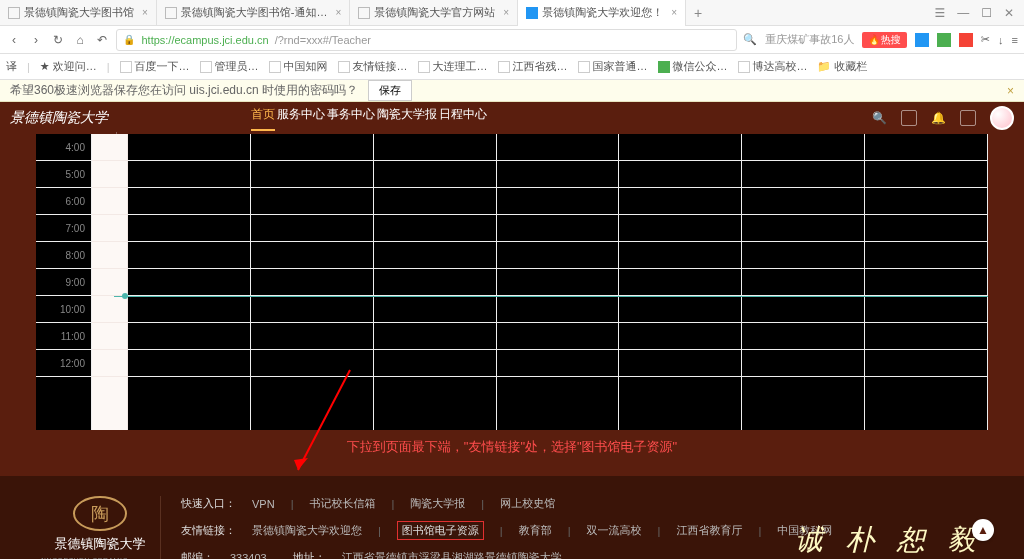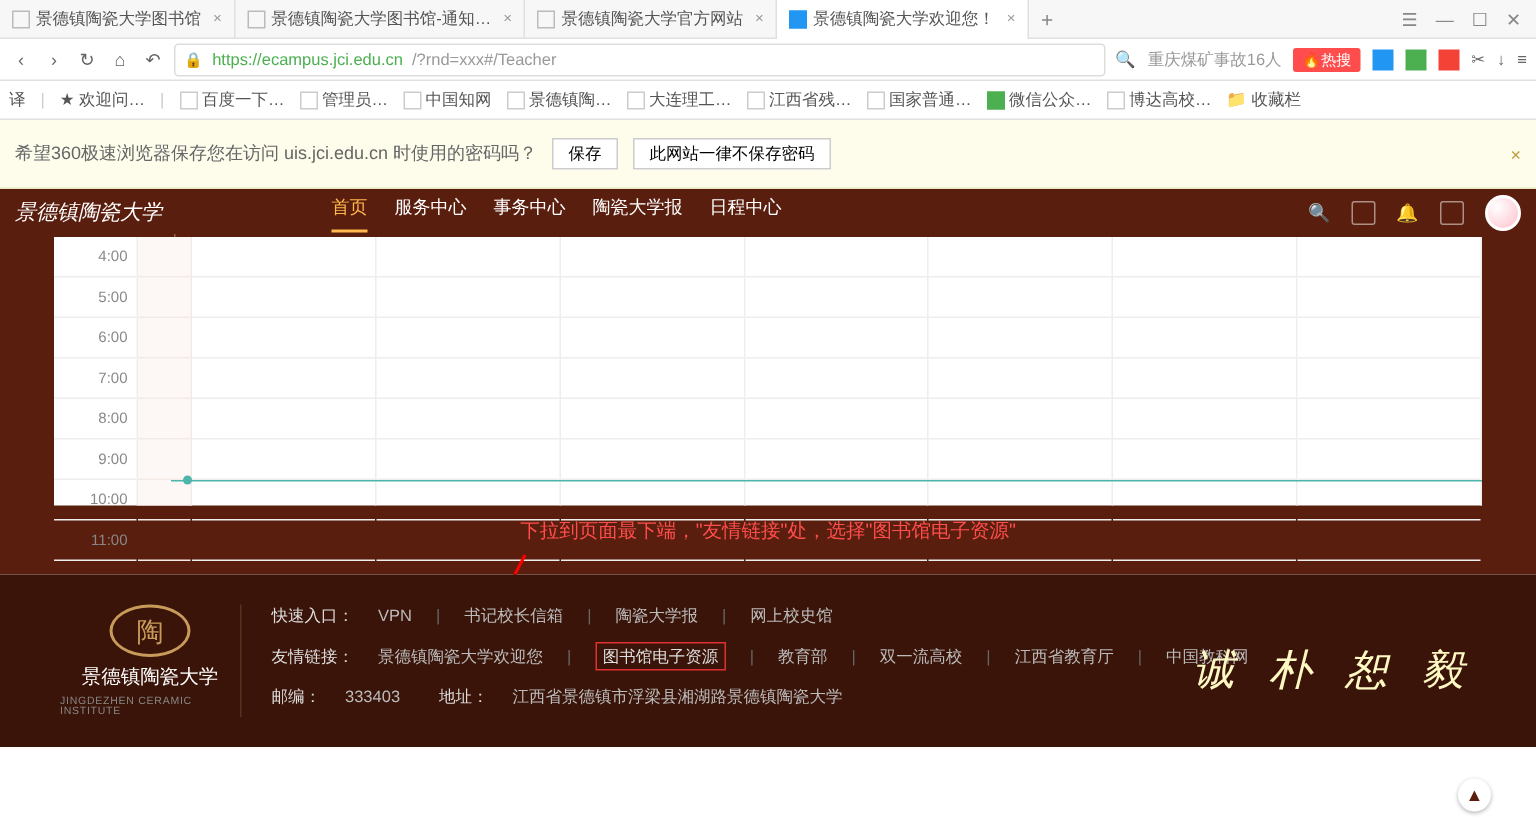--- a/index.html
+++ b/index.html
@@ -23,37 +23,37 @@
 .hot-badge { background: #ff4d4d; color: #fff; padding: 1px 6px; border-radius: 2px; font-size: 10px; }
 .tool-icon { width: 14px; height: 14px; }
 .sq-green { background: #4caf50; }
 .sq-red { background: #f44336; }
 .sq-blue { background: #2196f3; }
 
 .bookbar { height: 26px; display: flex; align-items: center; padding: 0 6px; gap: 10px; font-size: 11px; color: #555; border-bottom: 1px solid #e0e0e0; }
 .book-item { display: flex; align-items: center; gap: 3px; cursor: pointer; }
 .bk-icon { width: 12px; height: 12px; border: 1px solid #ccc; display: inline-block; }
 
-.pw-bar { height: 46px; background: #fefdec; display: flex; align-items: center; padding: 0 10px; gap: 10px; font-size: 12px; color: #666; border-bottom: 1px solid #e8e5c0; position: relative; }
+.pw-bar { height: 22px; background: #fefdec; display: flex; align-items: center; padding: 0 10px; gap: 10px; font-size: 12px; color: #666; border-bottom: 1px solid #e8e5c0; position: relative; }
 .pw-btn { border: 1px solid #ccc; background: #fff; padding: 2px 10px; font-size: 11px; cursor: pointer; }
 .pw-close { position: absolute; right: 10px; color: #c0a040; cursor: pointer; }
 
 .topnav { height: 32px; background: #5a1e0e; display: flex; align-items: center; padding: 0 10px; color: #fff; font-size: 12px; }
 .logo-area { display: flex; align-items: center; gap: 8px; }
 .logo-txt { font-style: italic; font-family: cursive; font-size: 14px; }
 .logo-sub { font-size: 12px; border-left: 1px solid rgba(255,255,255,0.3); padding-left: 20px; margin-top: 44px; }
-.nav-menu { display: flex; gap: 18px; }
+.nav-menu { display: flex; gap: 2px; margin-left: 30px; }
 .nav-item { color: #fff; cursor: pointer; }
 .nav-item.active { color: #ffb84d; border-bottom: 2px solid #ffb84d; padding-bottom: 6px; }
 .nav-right { margin-left: auto; display: flex; align-items: center; gap: 14px; }
 .nav-ricon { width: 16px; height: 16px; border: 1px solid rgba(255,255,255,0.5); border-radius: 2px; }
 .avatar { width: 24px; height: 24px; border-radius: 50%; background: radial-gradient(circle at 30% 30%, #fff, #ffc0cb); border: 2px solid #fff; }
 
 .brown-wrap { background: #5a1e0e; padding: 0 0 20px 0; }
-.calendar { background: #ffffff; margin: 0 36px; height: 179px; display: flex; position: relative; }
+.calendar { background: #000000; margin: 0 36px; height: 296px; display: flex; position: relative; }
 .time-col { width: 56px; border-right: 1px solid #eee; }
 .time-gutter { width: 36px; border-right: 1px solid #f3e9e5; background: #fdf8f5; }
 .time-row { height: 27px; border-bottom: 1px solid #eee; display: flex; align-items: center; justify-content: flex-end; padding-right: 6px; font-size: 10px; color: #888; }
 .time-row-g { height: 27px; border-bottom: 1px solid #f3e9e5; }
 .day-grid { flex: 1; display: flex; }
 .day-col { flex: 1; border-right: 1px solid #eee; }
 .day-cell { height: 27px; border-bottom: 1px solid #eee; }
 .now-line { position: absolute; left: 78px; right: 0; top: 162px; height: 1px; background: #4db6ac; }
 .now-dot { position: absolute; left: 86px; top: 159px; width: 6px; height: 6px; background: #4db6ac; border-radius: 50%; }
 
@@ -147,21 +147,21 @@
   <span class="book-item">
       <span class="bk-icon"></span>
       <span>管理员…</span>
     </span>
   <span class="book-item">
       <span class="bk-icon"></span>
       <span>中国知网</span>
     </span>
   <span class="book-item">
       <span class="bk-icon"></span>
-      <span>景德镇陶…</span>
+      <span>友情链接…</span>
     </span>
   <span class="book-item">
       <span class="bk-icon"></span>
       <span>大连理工…</span>
     </span>
   <span class="book-item">
       <span class="bk-icon"></span>
       <span>江西省残…</span>
     </span>
   <span class="book-item">
@@ -175,21 +175,20 @@
   <span class="book-item">
       <span class="bk-icon"></span>
       <span>博达高校…</span>
     </span>
   <span class="book-item">📁 <span>收藏栏</span></span>
 </div>
 
 <div class="pw-bar">
   <span>希望360极速浏览器保存您在访问 uis.jci.edu.cn 时使用的密码吗？</span>
   <button class="pw-btn">保存</button>
-  <button class="pw-btn">此网站一律不保存密码</button>
   <span class="pw-close">×</span>
 </div>
 
 <div class="topnav">
   <div class="logo-area">
     <span class="logo-txt">景德镇陶瓷大学</span>
     <span class="logo-sub">一站式服务大厅</span>
   </div>
   <div class="nav-menu">
     <span class="nav-item active">首页</span>

